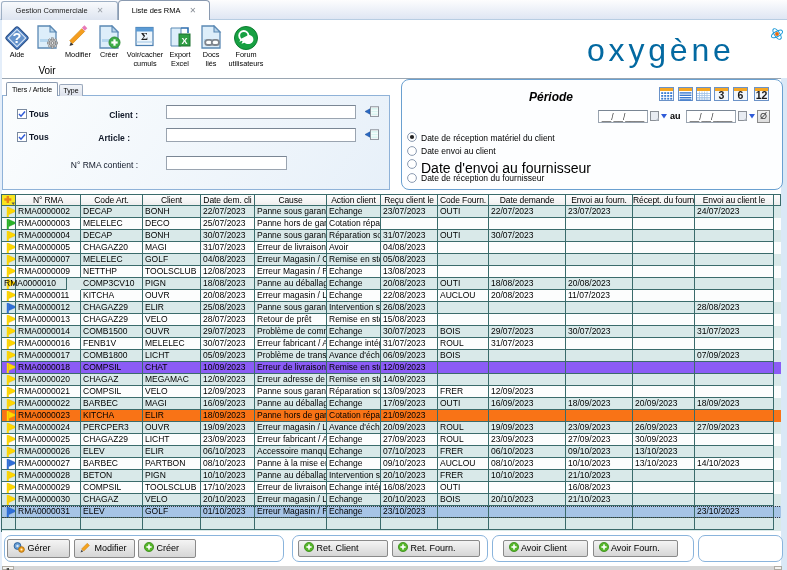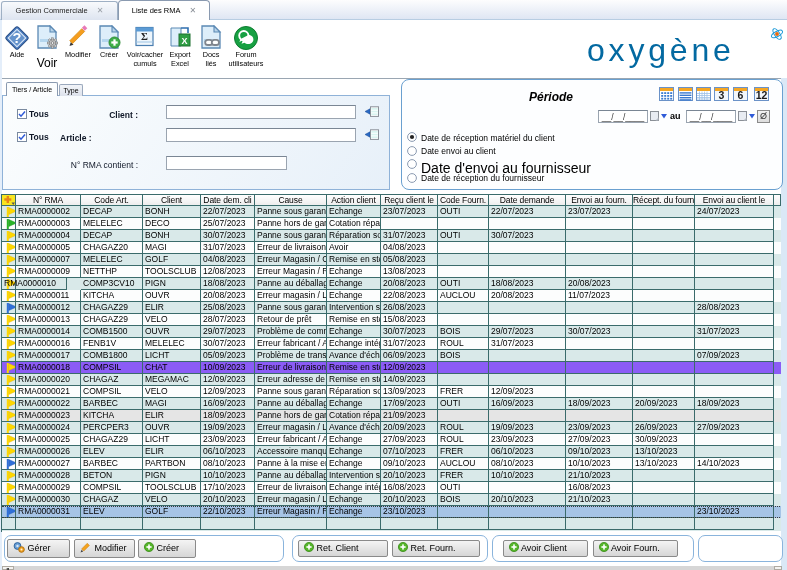--- a/index.html
+++ b/index.html
@@ -44,21 +44,21 @@
           <rect x="-1" y="-5.2" width="2" height="2.2" fill="#c9c9c9" stroke="#808080" stroke-width="0.6" transform="rotate(45)"></rect>
           <rect x="-1" y="-5.2" width="2" height="2.2" fill="#c9c9c9" stroke="#808080" stroke-width="0.6" transform="rotate(90)"></rect>
           <rect x="-1" y="-5.2" width="2" height="2.2" fill="#c9c9c9" stroke="#808080" stroke-width="0.6" transform="rotate(135)"></rect>
           <rect x="-1" y="-5.2" width="2" height="2.2" fill="#c9c9c9" stroke="#808080" stroke-width="0.6" transform="rotate(180)"></rect>
           <rect x="-1" y="-5.2" width="2" height="2.2" fill="#c9c9c9" stroke="#808080" stroke-width="0.6" transform="rotate(225)"></rect>
           <rect x="-1" y="-5.2" width="2" height="2.2" fill="#c9c9c9" stroke="#808080" stroke-width="0.6" transform="rotate(270)"></rect>
           <rect x="-1" y="-5.2" width="2" height="2.2" fill="#c9c9c9" stroke="#808080" stroke-width="0.6" transform="rotate(315)"></rect>
         </g>
       </svg>
     </div>
-    <div style="font-size:12px;line-height:8.6px;color:#000;margin-top:8px">Voir</div>
+    <div style="font-size:10px;line-height:8.6px;color:#000;margin-top:16px">Voir</div>
   </div>
 <div style="position:absolute;left:48px;top:25px;width:60px;text-align:center;line-height:0">
     <div style="height:26px;display:flex;justify-content:center">
       <svg width="24" height="24" viewBox="0 0 24 24">
         <polygon points="3.5,21 4.8,17 7.5,19.7" fill="#3b3b3b"></polygon>
         <rect x="9.2" y="2.6" width="4" height="17" transform="rotate(45 11.2 11.1)" fill="#f59d1e" stroke="#d4880f" stroke-width="0.7"></rect>
         <rect x="16.6" y="1.2" width="4" height="3.6" transform="rotate(45 18.6 3)" fill="#e87ab8"></rect>
       </svg>
     </div>
     <div style="font-size:7.3px;line-height:8.6px;color:#000;margin-top:0px">Modifier</div>
@@ -150,21 +150,21 @@
   </div>
 <div class="abs" style="left:29px;top:109px;font-size:8.5px;font-weight:bold;color:#101828">Tous</div>
 <div class="abs" style="left:17px;top:132px;z-index:4;line-height:0">
     <svg width="10" height="10" viewBox="0 0 10 10" style="display:block">
       <rect x="0.5" y="0.5" width="9" height="9" fill="#fff" stroke="#7a8aa0"></rect>
       <path d="M2 5 L4 7.2 L8 2.4" fill="none" stroke="#2f5bd8" stroke-width="1.5"></path>
     </svg>
   </div>
 <div class="abs" style="left:29px;top:132px;font-size:8.5px;font-weight:bold;color:#101828">Tous</div>
 <div class="abs" style="left:60px;top:110px;width:78px;text-align:right;font-size:8.5px;font-weight:bold;color:#101828">Client :</div>
-<div class="abs" style="left:60px;top:133px;width:78px;text-align:left;font-size:8.5px;font-weight:bold;color:#101828">Article :</div>
+<div class="abs" style="left:52px;top:133px;width:78px;text-align:right;font-size:8.5px;font-weight:bold;color:#101828">Article :</div>
 <div class="abs" style="left:40px;top:160px;width:98px;text-align:right;font-size:8.5px;font-weight:normal;color:#101828">N° RMA contient :</div>
 <div class="inp" style="left:166px;top:105px;width:190px;height:14px"></div>
 <div class="inp" style="left:166px;top:128px;width:190px;height:14px"></div>
 <div class="inp" style="left:166px;top:156px;width:121px;height:14px"></div>
 <div class="abs" style="left:364px;top:106px;line-height:0">
     <svg width="15" height="11" viewBox="0 0 15 11" style="display:block">
       <polygon points="1,5.5 6,2.8 6,8.2" fill="#2a6ac4" stroke="#1a4a94" stroke-width="0.5"></polygon>
       <rect x="6.5" y="0.8" width="8" height="9.6" fill="#fff" stroke="#8a9098"></rect>
       <rect x="7.3" y="2" width="6.4" height="1.7" fill="#d8f4f0"></rect>
       <rect x="7.3" y="4.7" width="6.4" height="1.7" fill="#d8f4f0"></rect>
@@ -651,21 +651,21 @@
     <div class="td" style="left:199px;width:54px">16/09/2023</div>
     <div class="td" style="left:253px;width:72px">Panne au déballage</div>
     <div class="td" style="left:325px;width:54px">Echange</div>
     <div class="td" style="left:379px;width:57px">17/09/2023</div>
     <div class="td" style="left:436px;width:51px">OUTI</div>
     <div class="td" style="left:487px;width:77px">16/09/2023</div>
     <div class="td" style="left:564px;width:67px">18/09/2023</div>
     <div class="td" style="left:631px;width:62px">20/09/2023</div>
     <div class="td" style="left:693px;width:79px">18/09/2023</div>
   </div>
-<div class="tr" style="top:410px;background:#e5e5e5">
+<div class="tr" style="top:410px;background:#f97316">
     <div class="td" style="left:0;width:14px">
       <svg width="11" height="10" viewBox="0 0 11 10" style="position:absolute;left:4px;top:1px;display:block">
         <rect x="0.8" y="0" width="2" height="10" fill="#ffd800"></rect>
         <polygon points="2.8,0.5 10.6,4 2.8,7.5" fill="#ffd800" stroke="#e0b000" stroke-width="0.4"></polygon>
       </svg>
     </div>
     <div class="td" style="left:14px;width:65px">RMA0000023</div>
     <div class="td" style="left:79px;width:62px">KITCHA</div>
     <div class="td" style="left:141px;width:58px">ELIR</div>
     <div class="td" style="left:199px;width:54px">18/09/2023</div>
@@ -821,21 +821,21 @@
 <div class="tr" style="top:506px;background:#a6c4e6">
     <div class="td" style="left:0;width:14px">
       <svg width="11" height="10" viewBox="0 0 11 10" style="position:absolute;left:4px;top:1px;display:block">
         <rect x="0.8" y="0" width="2" height="10" fill="#2f6fd8"></rect>
         <polygon points="2.8,0.5 10.6,4 2.8,7.5" fill="#2f6fd8" stroke="#2055b0" stroke-width="0.4"></polygon>
       </svg>
     </div>
     <div class="td" style="left:14px;width:65px">RMA0000031</div>
     <div class="td" style="left:79px;width:62px">ELEV</div>
     <div class="td" style="left:141px;width:58px">GOLF</div>
-    <div class="td" style="left:199px;width:54px">22/10/2023</div>
+    <div class="td" style="left:199px;width:54px">01/10/2023</div>
     <div class="td" style="left:253px;width:72px">Erreur Magasin / Réf.</div>
     <div class="td" style="left:325px;width:54px">Echange</div>
     <div class="td" style="left:379px;width:57px">23/10/2023</div>
     <div class="td" style="left:436px;width:51px"></div>
     <div class="td" style="left:487px;width:77px"></div>
     <div class="td" style="left:564px;width:67px"></div>
     <div class="td" style="left:631px;width:62px"></div>
     <div class="td" style="left:693px;width:79px">23/10/2023</div>
     <div style="position:absolute;left:0;top:0;width:778px;height:12px;border-top:1px dotted #3a3a3a;border-bottom:1px dotted #3a3a3a"></div>
   </div>

